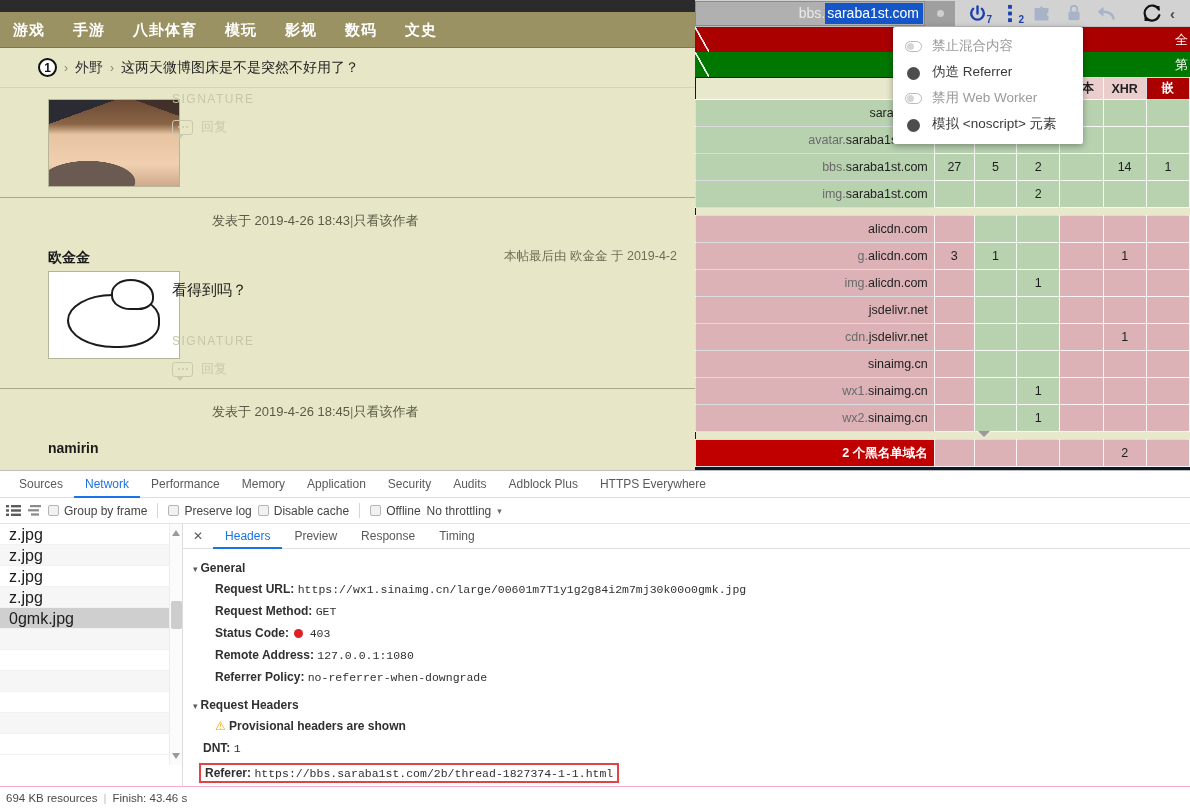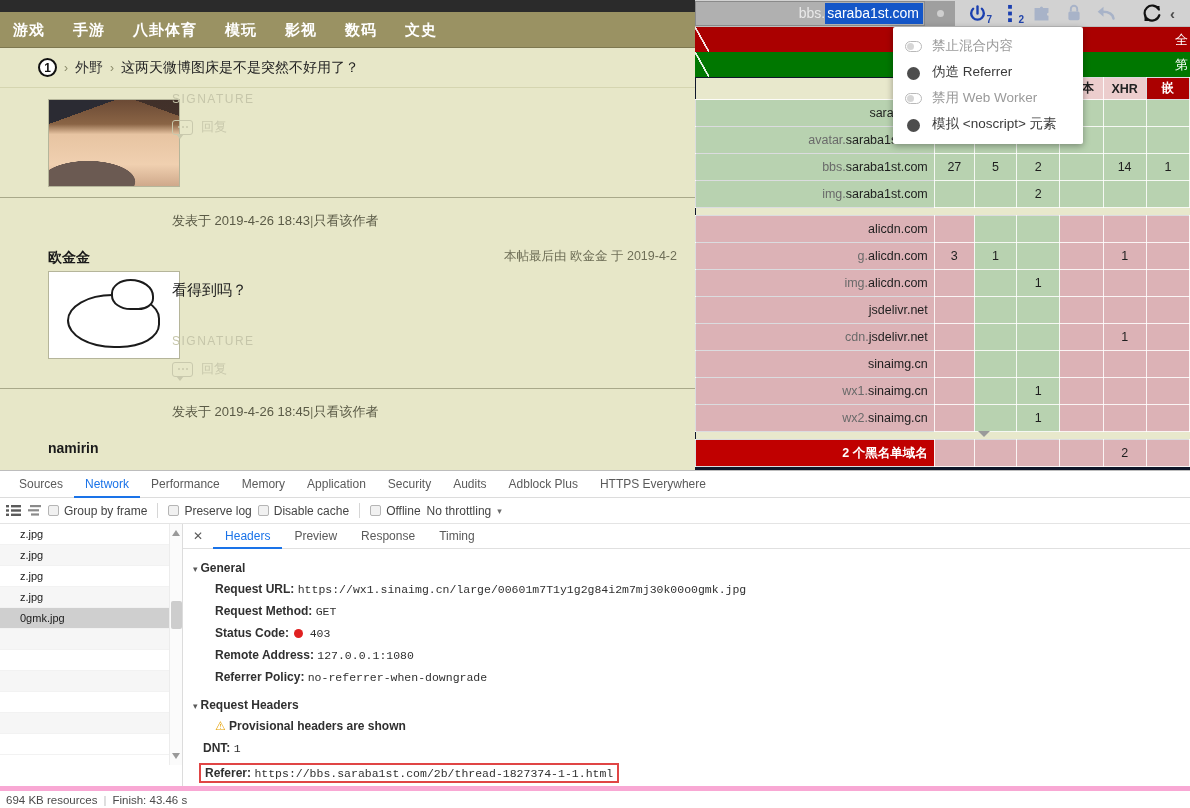--- a/index.html
+++ b/index.html
@@ -89,21 +89,21 @@
     border: 2px solid #1b1b1b; border-radius: 52% 48% 46% 54%;
     background: #fff;
   }
   .avatar-cat::after {
     content: ""; position: absolute;
     left: 48%; top: 8%; width: 30%; height: 32%;
     border: 2px solid #1b1b1b; border-radius: 50% 60% 40% 50%;
     background: #fff;
   }
   .post-body { flex: 1; padding: 6px 14px 0 12px; position: relative; }
-  .post-meta { font-size: 13px; color: #5a5a46; padding-top: 4px; }
+  .post-meta { font-size: 13px; color: #5a5a46; padding-top: 4px; margin-left: 40px; }
   .post-meta .sep { color: #7b7b62; }
   .post-edited {
     font-size: 12.5px; color: #6e6e57; text-align: right;
     padding-top: 18px; padding-right: 4px;
   }
   .post-text { font-size: 15px; color: #1c1c1c; padding: 16px 0 0 0; }
   .post-sign {
     font-size: 12px; color: #c6c6aa; letter-spacing: 1.5px;
     padding-top: 34px;
   }
@@ -269,22 +269,22 @@
   }
   .ic-list, .ic-filter { width: 15px; height: 13px; display:inline-block; position: relative;}
   .dt-caret { color: #6c6c6c; font-size: 9px; }
 
   .dt-body { display: flex; height: 262px; }
   .dt-left {
     width: 183px; flex: 0 0 183px; border-right: 1px solid #dcdcdc;
     position: relative; overflow: hidden; background: #fff;
   }
   .net-row {
-    height: 21px; line-height: 21px; font-size: 11px; color: #202020;
-    padding-left: 20px; white-space: nowrap; overflow: hidden;
+    height: 21px; line-height: 21px; font-size: 16px; color: #202020;
+    padding-left: 9px; white-space: nowrap; overflow: hidden;
     border-bottom: 1px solid #f2f2f2;
   }
   .net-row.alt { background: #f6f6f6; }
   .net-row.selected { background: #cfcfcf; }
   .net-scroll {
     position: absolute; right: 0; top: 0; width: 13px; height: 241px;
     background: #fbfbfb; border-left: 1px solid #ececec;
   }
   .net-scroll .thumb {
     position: absolute; left: 1px; top: 77px; width: 11px; height: 28px;
@@ -318,21 +318,21 @@
     display: inline-block; width: 9px; height: 9px; border-radius: 50%;
     background: #e02020; margin: 0 3px -1px 2px;
   }
   .warn-tri { color: #e5a000; font-size: 12px; }
   .hl-referer {
     display: inline-block;
     border: 2px solid #e04545; padding: 1px 4px; margin-left: -4px;
   }
   .dt-status {
     position: absolute; left: 0; bottom: 0; width: 1190px; height: 22px;
-    border-top: 5px solid #f9a8d4; background: #fff;
+    border-top: 1px solid #f9a8d4; background: #fff;
     font-size: 11.5px; color: #4a4a4a;
     display: flex; align-items: center; padding-left: 6px;
   }
   .dt-status .bar { color: #bdbdbd; padding: 0 6px; }
 </style>
 </head>
 <body>
 
 <div id="root">
 

